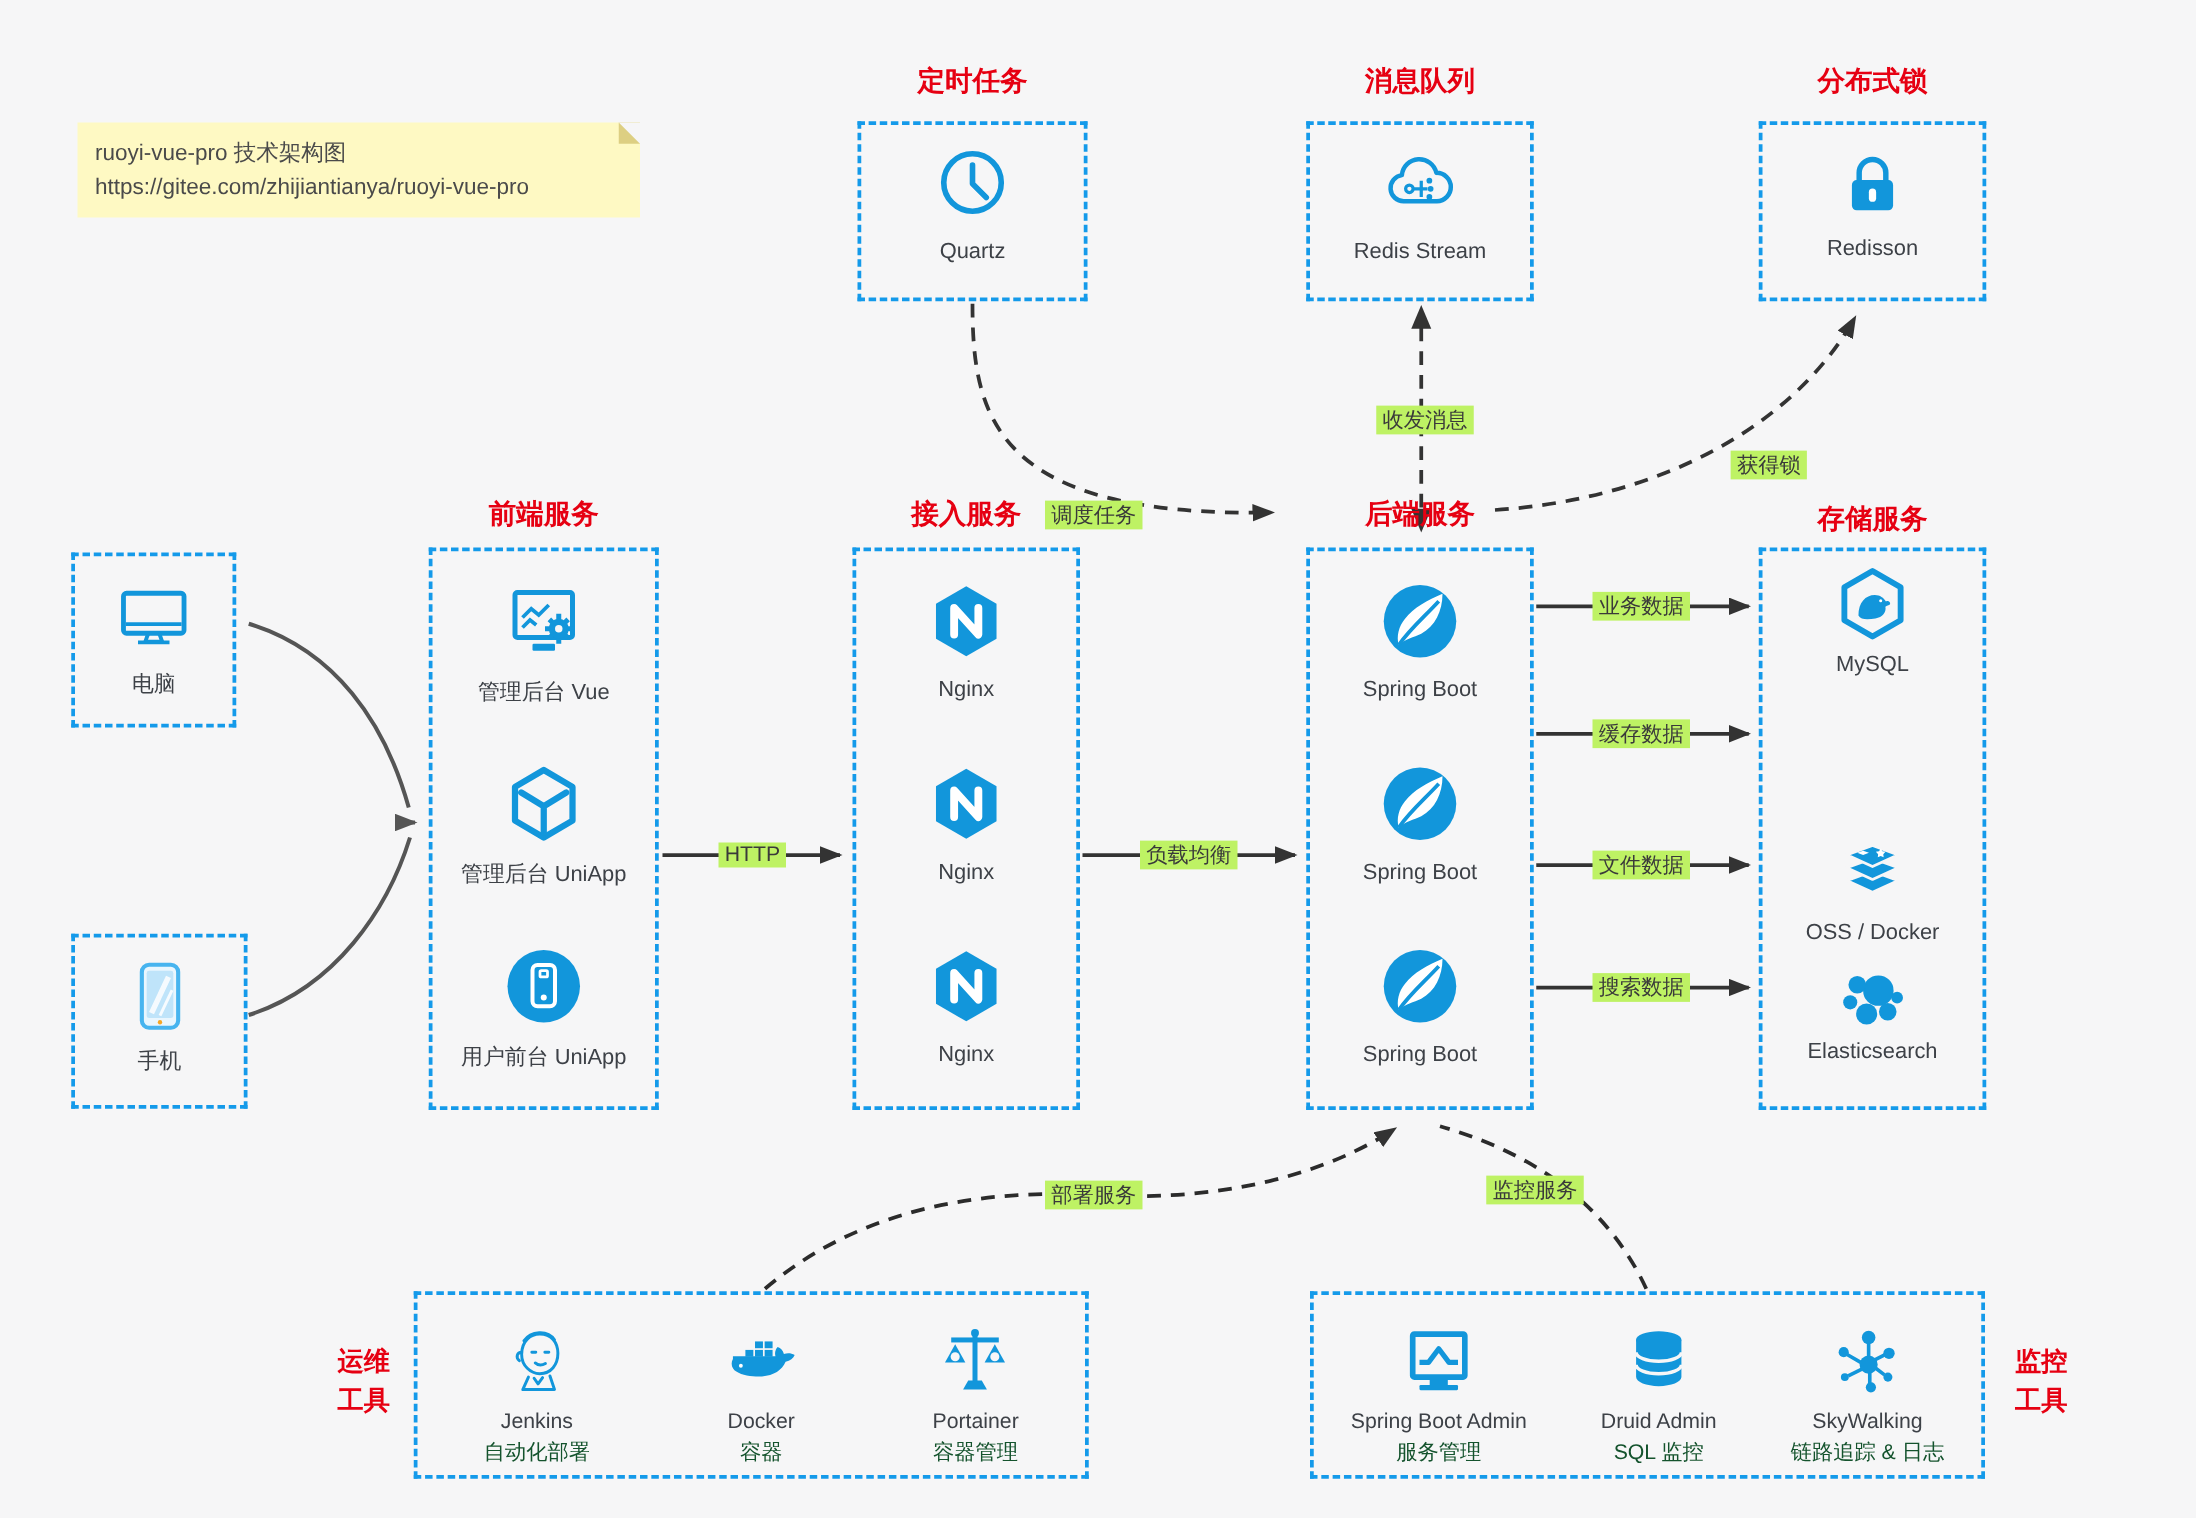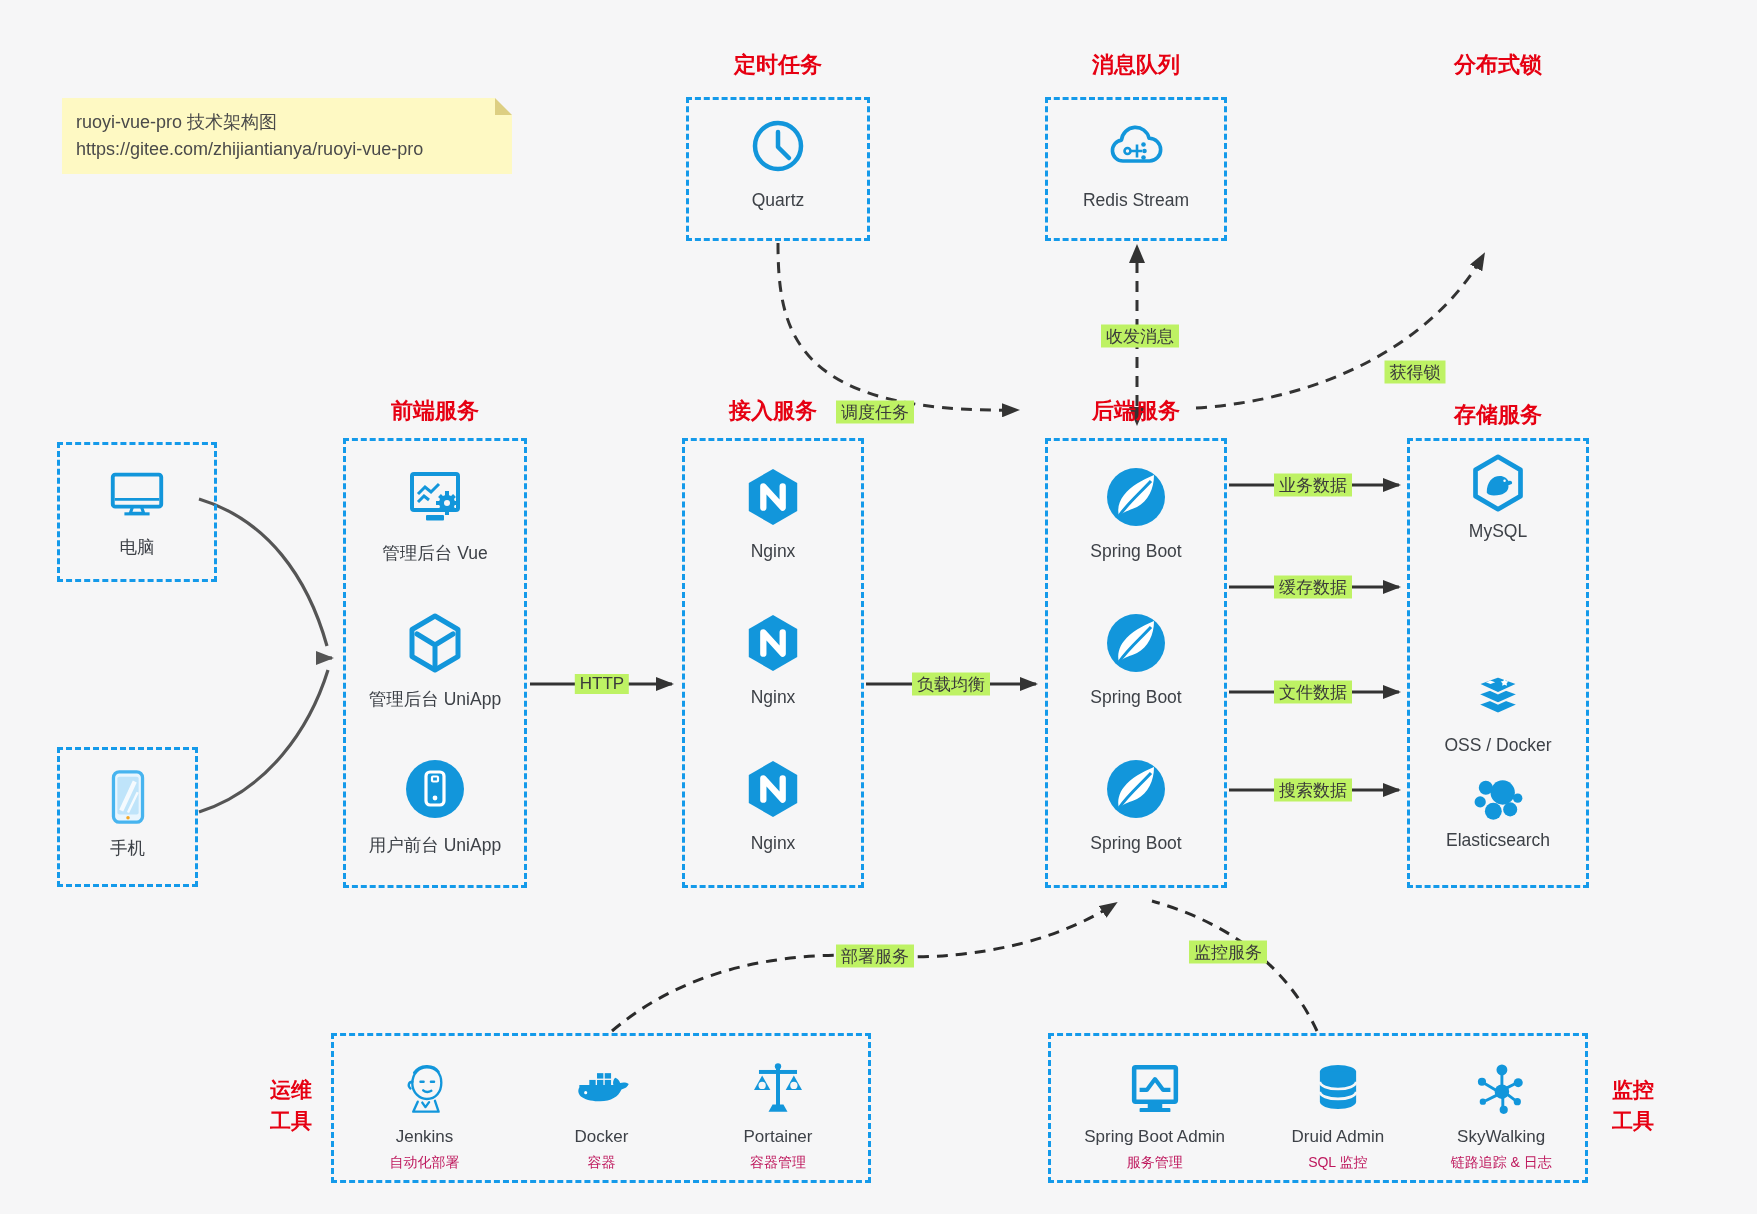--- a/index.html
+++ b/index.html
@@ -11,21 +11,21 @@
   .node{position:absolute;left:0;width:100%;display:flex;flex-direction:column;align-items:center;gap:12px;}
   .node-label{font-size:17.5px;color:#3d4147;white-space:nowrap;}
   .edge-label{position:absolute;z-index:4;transform:translate(-50%,-50%);background:#bef264;padding:0 5px;font-size:17px;color:#3a3a3a;white-space:nowrap;}
   .side-label{position:absolute;z-index:3;color:#e60012;font-weight:bold;font-size:21px;line-height:31px;text-align:center;width:70px;}
   .note{position:absolute;left:62px;top:98px;width:450px;z-index:3;background:#fef9c3;color:#4a4a4a;font-size:18px;line-height:27px;padding:11px 14px;box-sizing:border-box;}
   .note::after{content:"";position:absolute;top:0;right:0;width:0;height:0;
     border-style:solid;border-width:0 17px 17px 0;border-color:#f6f6f7 #f6f6f7 #ddcf82 #ddcf82;}
   .tool-box{display:flex;justify-content:space-around;align-items:flex-start;padding-top:24px;}
   .tool{display:flex;flex-direction:column;align-items:center;gap:7px;}
   .tool-name{font-size:17px;color:#3d4147;line-height:24px;text-align:center;white-space:nowrap;}
-  .tool-desc{font-size:14px;color:#be185d;line-height:24px;white-space:nowrap;margin-top:-6px;}
+  .tool-desc{font-size:17px;color:#14532d;line-height:24px;white-space:nowrap;margin-top:-6px;}
   svg.icon{display:block;}
 </style>
 </head>
 <body>
 
 <div class="canvas">
 
   <svg class="edges" width="1757" height="1214" viewBox="0 0 1757 1214">
     <defs>
       <marker id="mdark" markerUnits="userSpaceOnUse" markerWidth="18" markerHeight="14" refX="16" refY="7" orient="auto">
@@ -82,22 +82,32 @@
         <path d="M26.5 37 H33 M33 37 V30.5 M33 37 V43.5 M33 37 H38" fill="none" stroke="#1296db" stroke-width="2.6"></path>
         <circle cx="39.5" cy="30.5" r="2.3" fill="#1296db"></circle>
         <circle cx="40.5" cy="37" r="2.3" fill="#1296db"></circle>
         <circle cx="39.5" cy="43.5" r="2.3" fill="#1296db"></circle>
       </svg>
       <div class="node-label">Redis Stream</div>
     </div>
   </div>
 
   <div class="sec-label" style="left:1498px;top:50px;">分布式锁</div>
-
-  <div class="box" style="left:57px;top:442px;width:160px;height:140px;">
+  <div class="box" style="left:1407px;top:97px;width:182px;height:144px;">
+    <div class="node" style="top:14px;">
+      <svg class="icon" width="62" height="62" viewBox="0 0 64 64">
+        <path d="M21 32 v-7 a11 11 0 0 1 22 0 v7" fill="none" stroke="#1296db" stroke-width="4.5"></path>
+        <rect x="15" y="31" width="34" height="25" rx="4" fill="#1296db"></rect>
+        <rect x="29" y="38" width="6" height="11" rx="3" fill="#fff"></rect>
+      </svg>
+      <div class="node-label">Redisson</div>
+    </div>
+  </div>
+
+  <div class="box" style="left:57px;top:442px;width:132px;height:140px;">
     <div class="node" style="top:18px;gap:10px;">
       <svg class="icon" width="62" height="62" viewBox="0 0 64 64">
         <rect x="7" y="12" width="50" height="33" rx="2.5" fill="none" stroke="#1296db" stroke-width="4"></rect>
         <path d="M9 37.5 h46" stroke="#1296db" stroke-width="3" fill="none"></path>
         <path d="M27.5 45 l-2.5 7 h14 l-2.5 -7" fill="none" stroke="#1296db" stroke-width="3.2"></path>
         <path d="M19 52.5 h26" stroke="#1296db" stroke-width="3.2" fill="none"></path>
       </svg>
       <div class="node-label">电脑</div>
     </div>
   </div>

